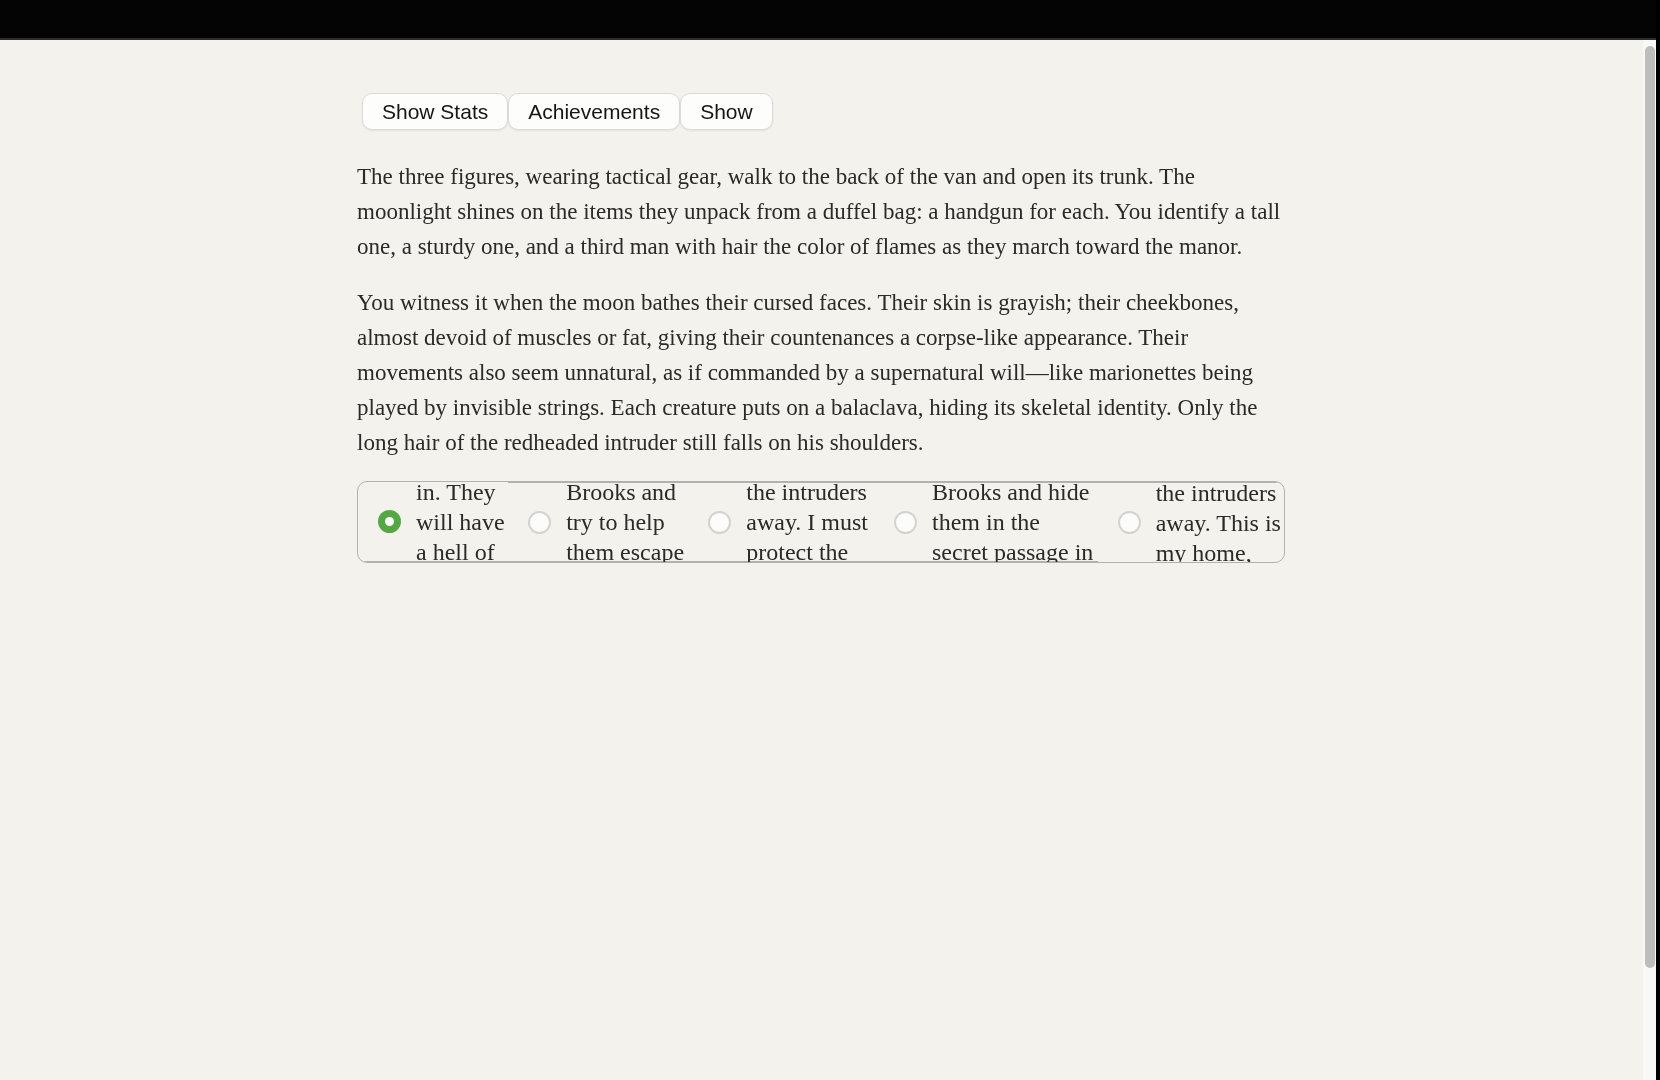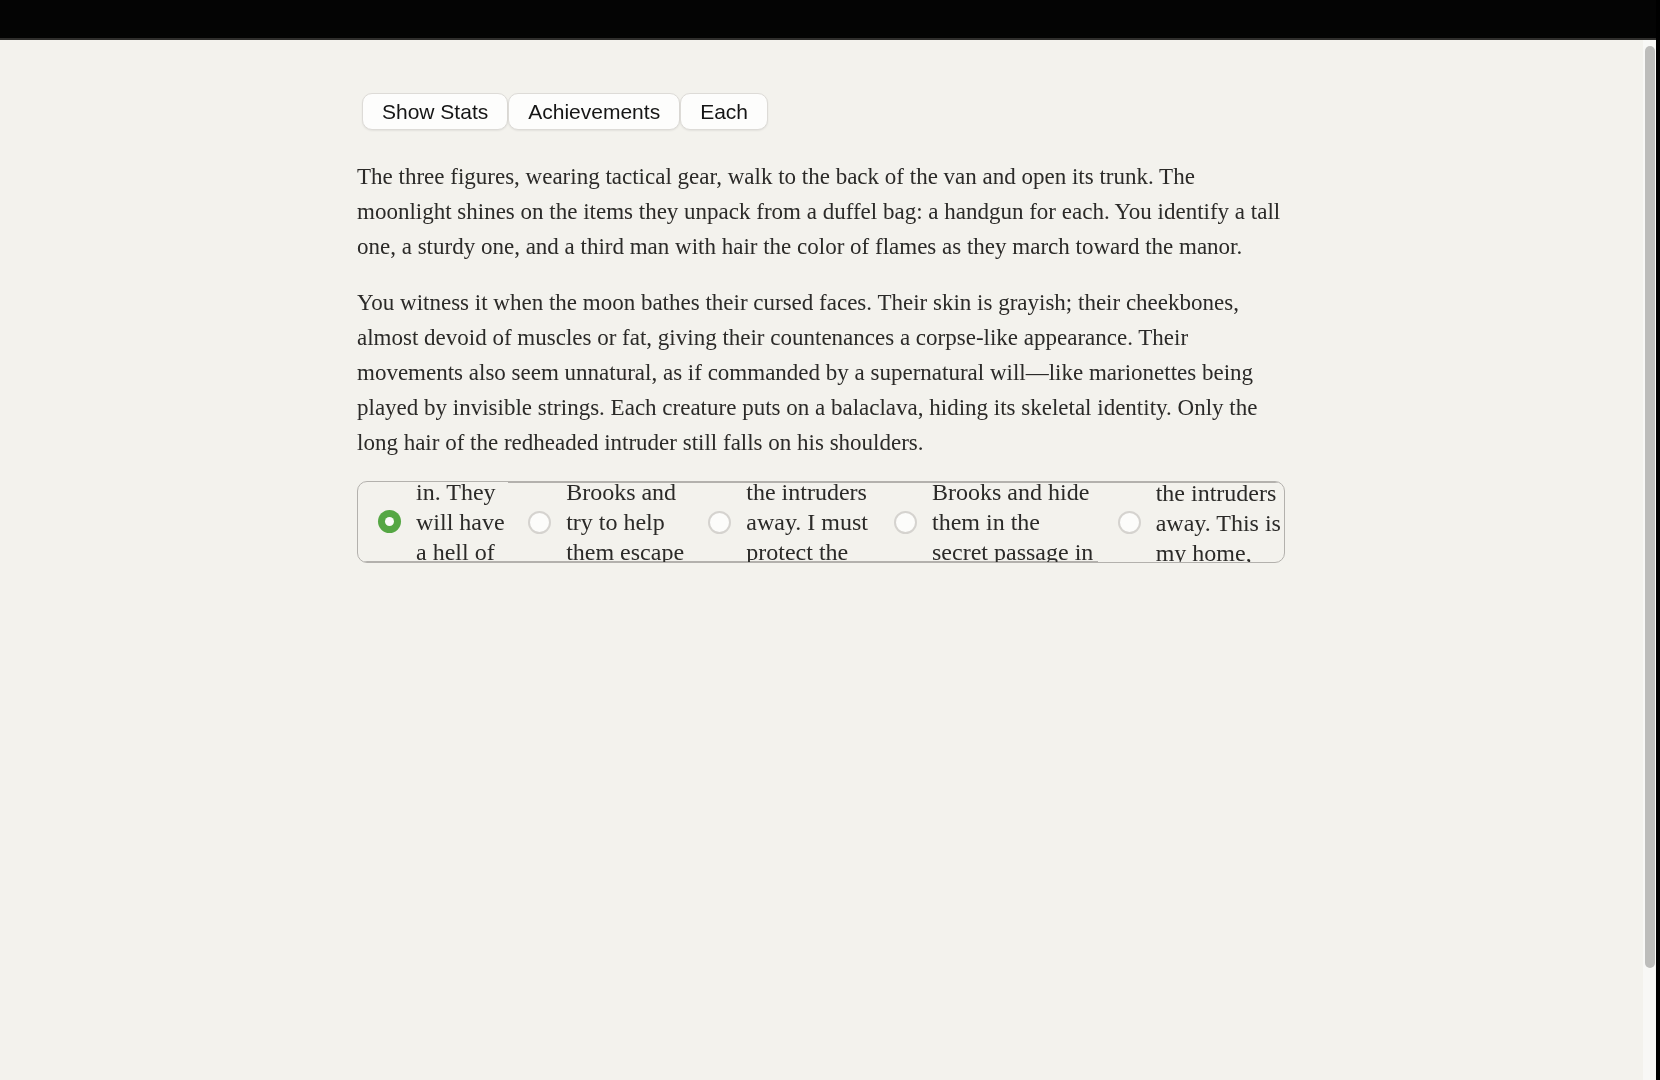--- a/index.html
+++ b/index.html
@@ -130,21 +130,21 @@
 <body>
 
 <div class="content-bg"></div>
 <div class="top-bar"></div>
 
 <div class="main-col">
 
   <div class="toolbar">
     <button>Show Stats</button>
     <button>Achievements</button>
-    <button>Each</button>
+    <button>Show</button>
   </div>
 
   <div class="story">
     <p>The three figures, wearing tactical gear, walk to the back of the van and open its trunk. The moonlight shines on the items they unpack from a duffel bag: a handgun for each. You identify a tall one, a sturdy one, and a third man with hair the color of flames as they march toward the manor.</p>
     <p>You witness it when the moon bathes their cursed faces. Their skin is grayish; their cheekbones, almost devoid of muscles or fat, giving their countenances a corpse-like appearance. Their movements also seem unnatural, as if commanded by a supernatural will—like marionettes being played by invisible strings. Each creature puts on a balaclava, hiding its skeletal identity. Only the long hair of the redheaded intruder still falls on his shoulders.</p>
   </div>
 
   <div class="choices-box">
     <div class="choice-row">
       <span class="radio selected"></span>

